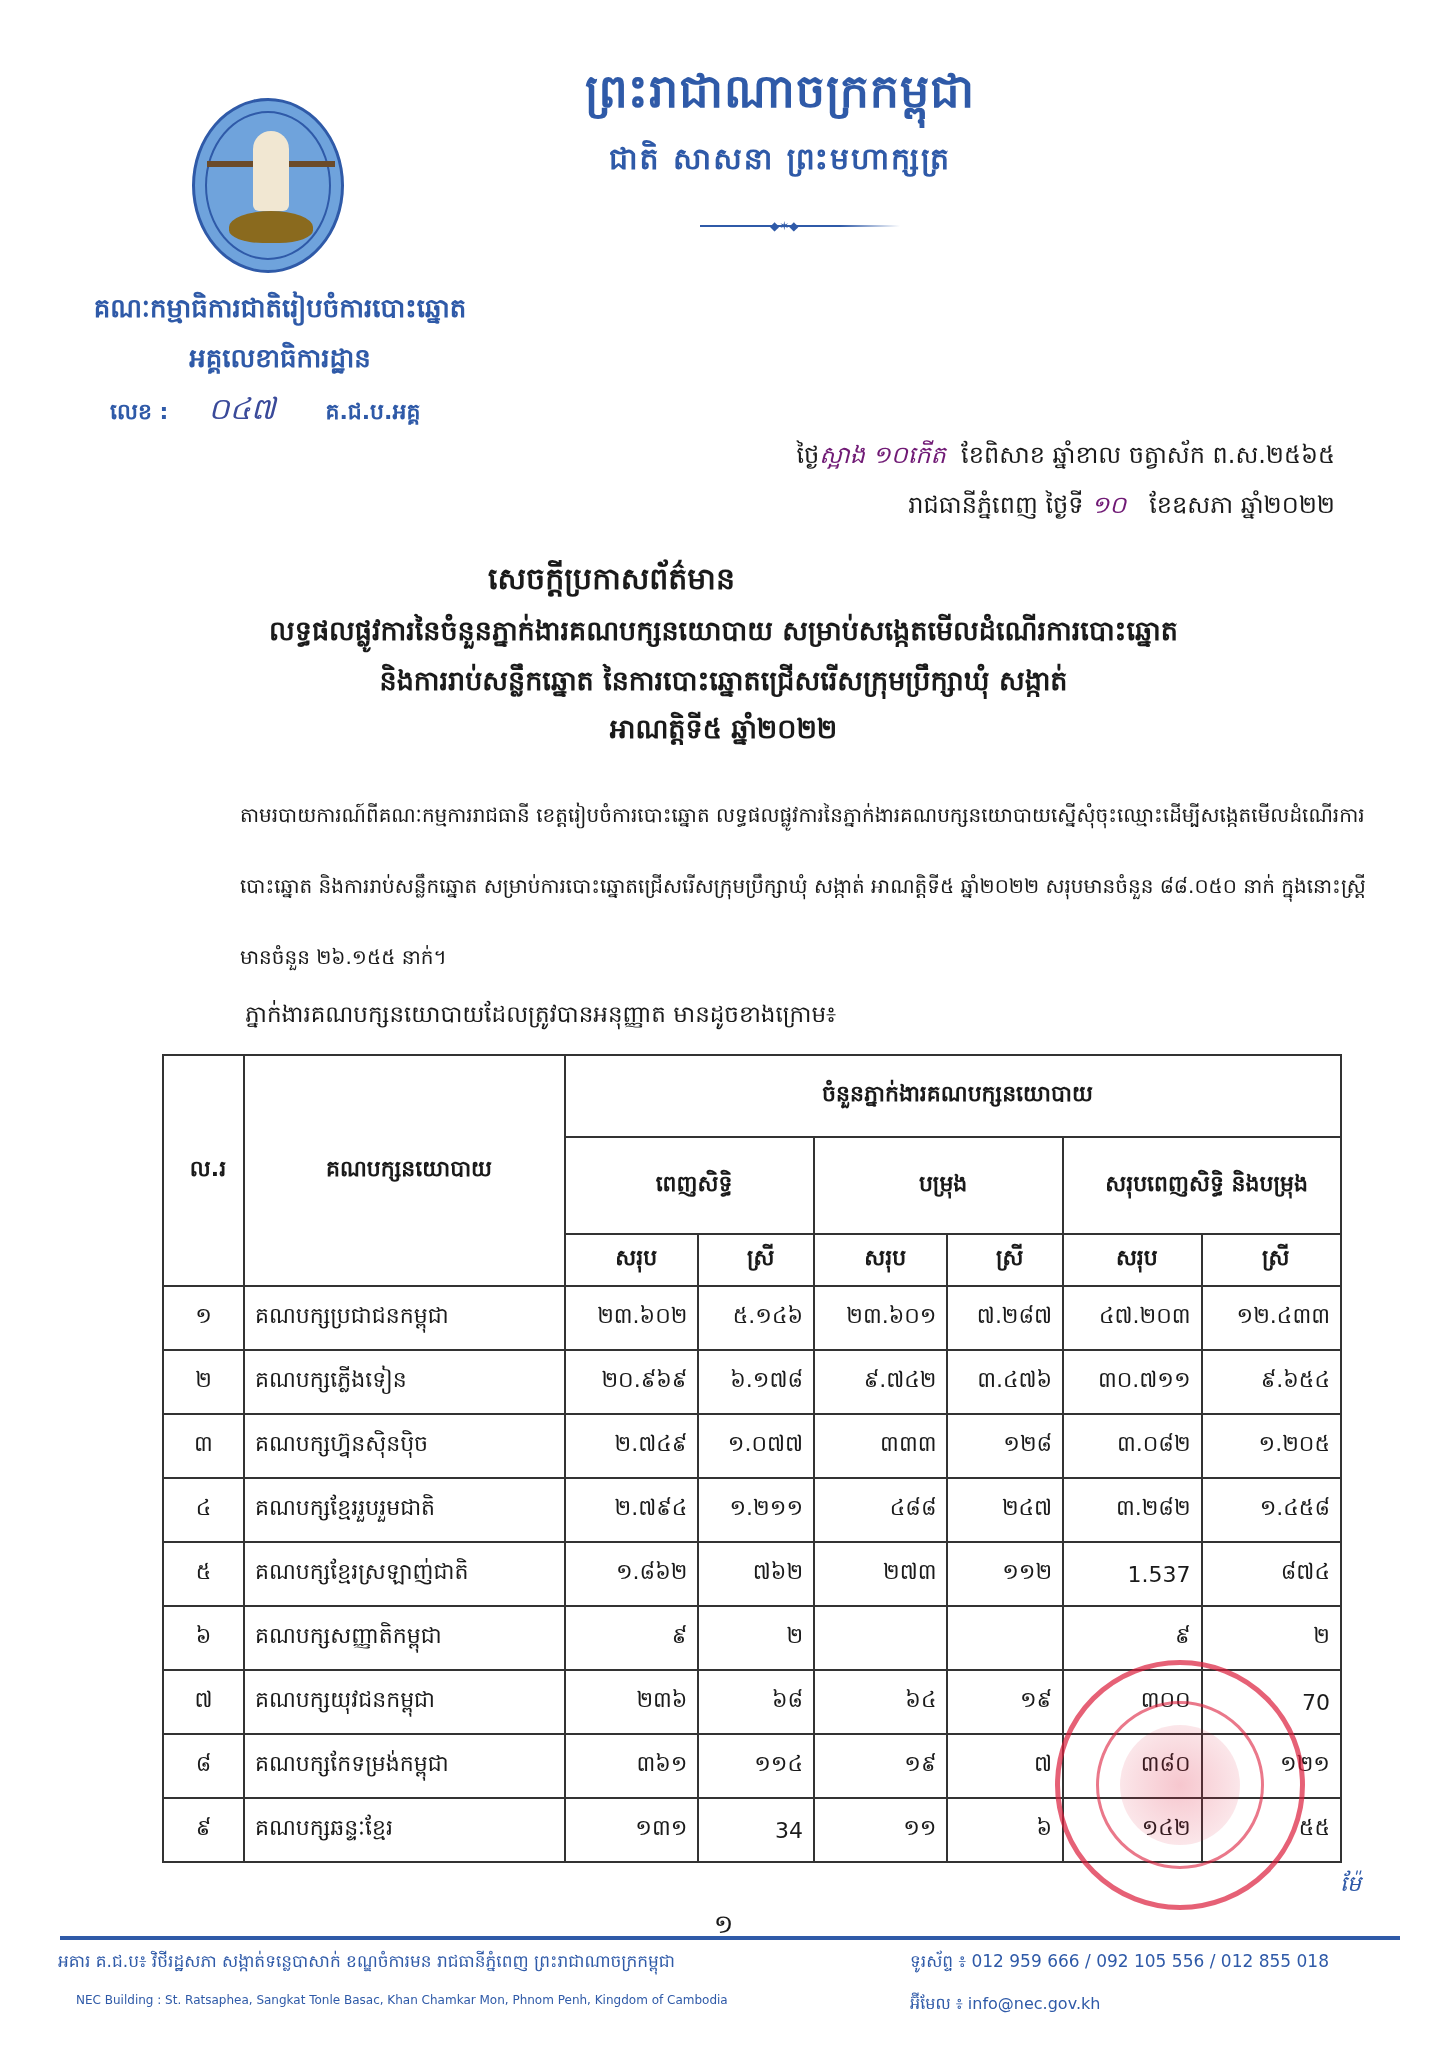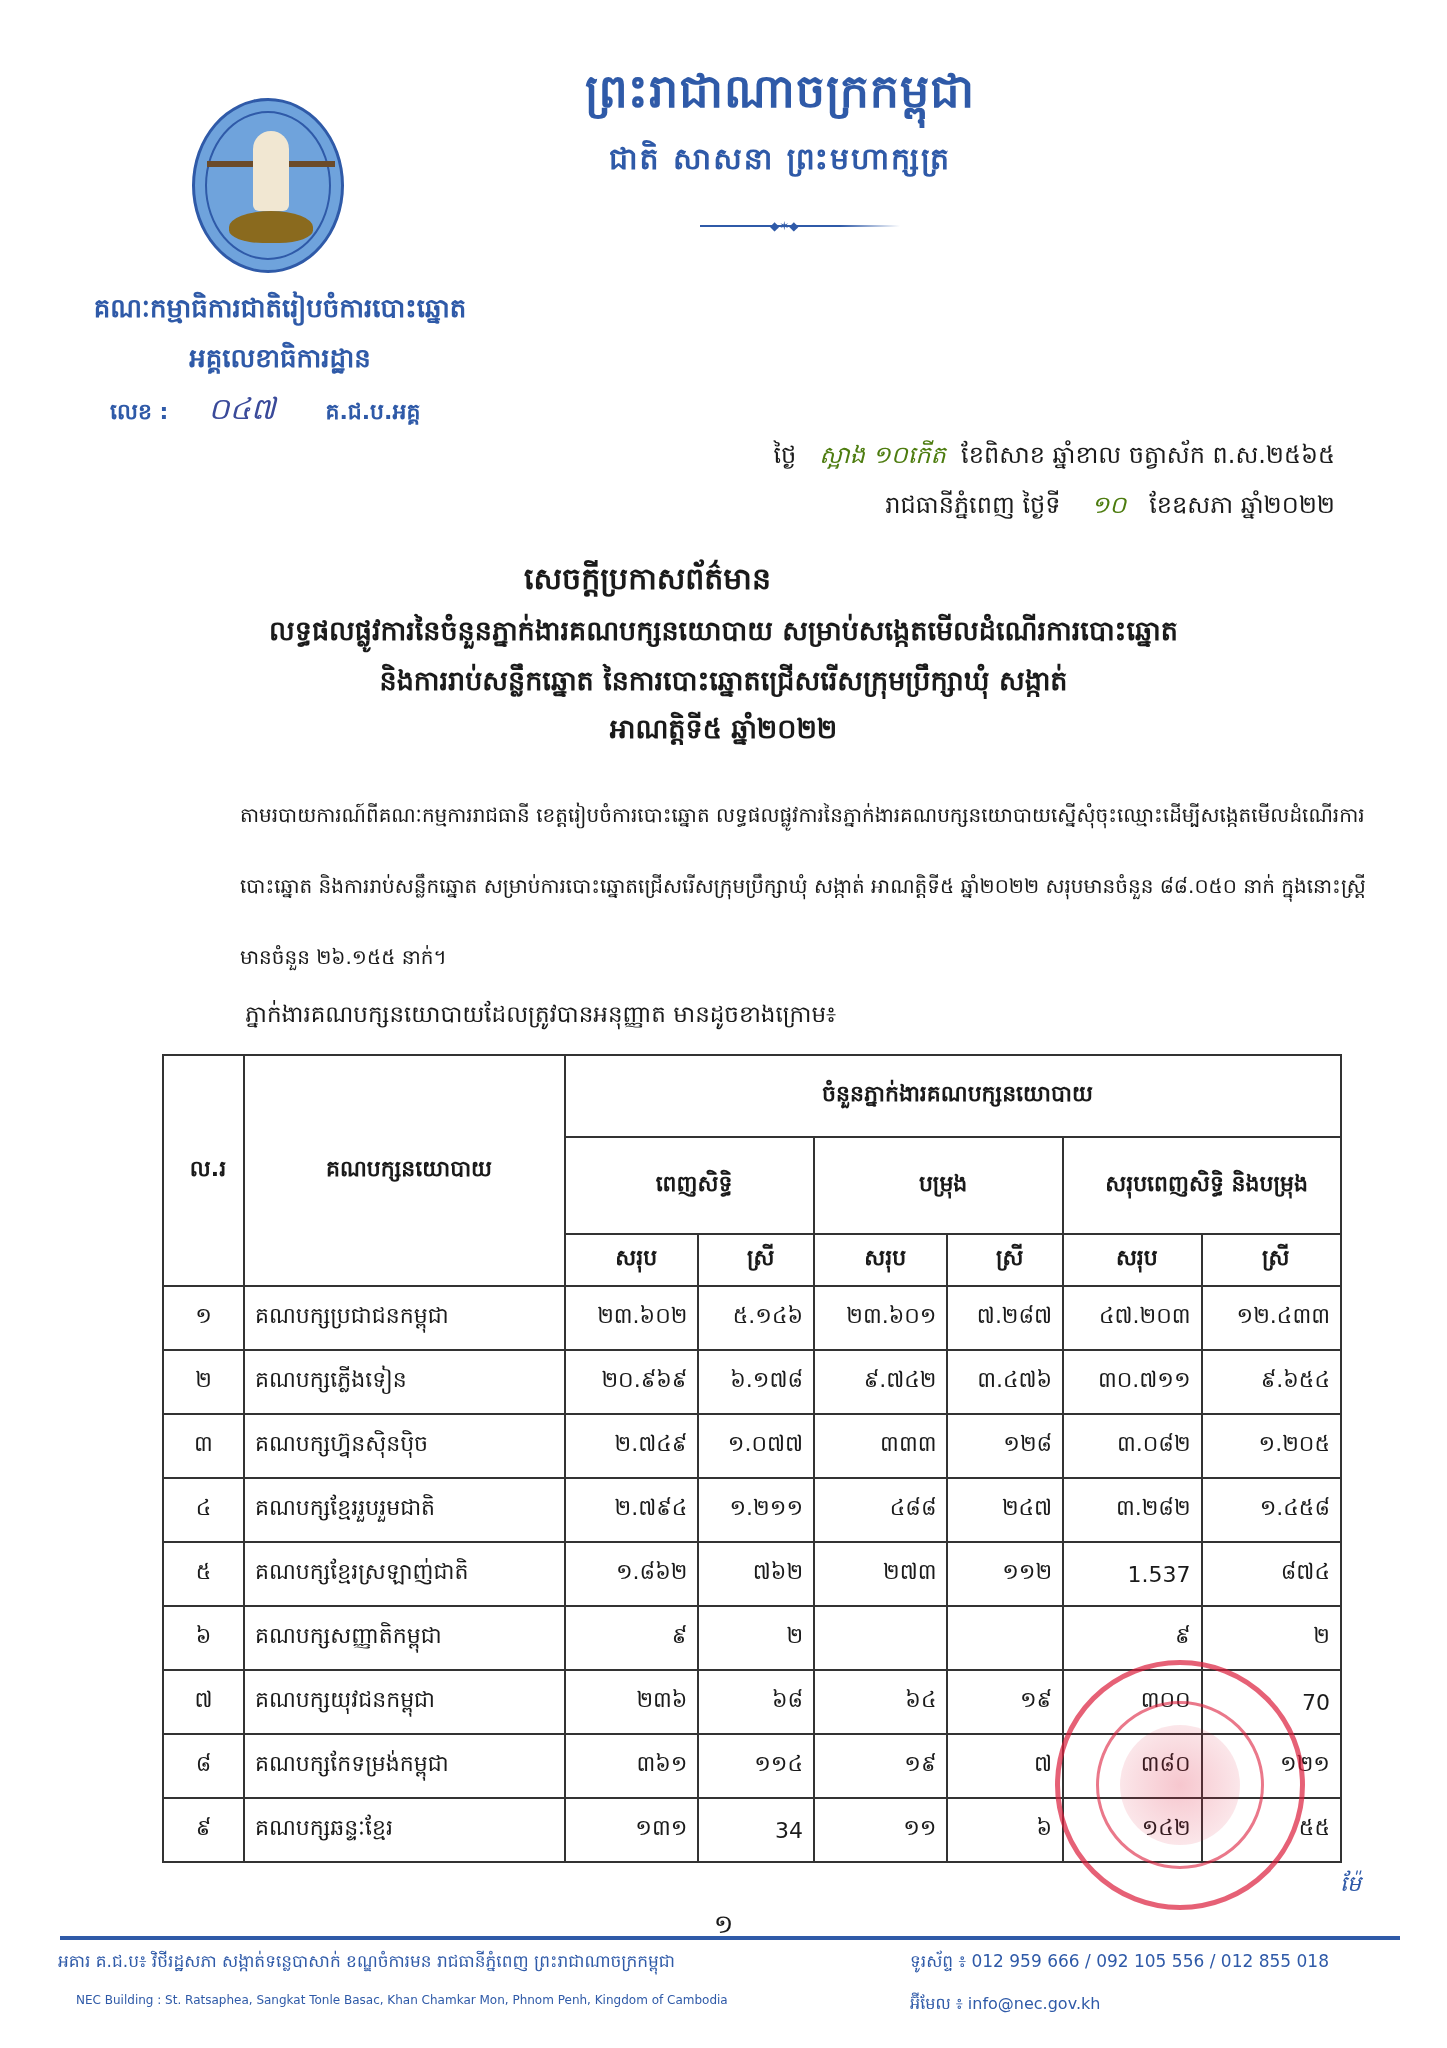--- a/index.html
+++ b/index.html
@@ -15,22 +15,22 @@
   .motto { left:520px; top:140px; width:520px; text-align:center; font-size:30px; font-weight:bold; letter-spacing:2px; }
   .ornament { left:700px; top:219px; width:200px; height:14px; }
   .ornament .line { position:absolute; left:0; right:0; top:6px; height:2px; background:linear-gradient(90deg,#2f5aa8,#2f5aa8 70%,transparent); }
   .ornament .gem { position:absolute; left:70px; top:0; font-size:12px; color:#2f5aa8; }
   .org1 { left:40px; top:292px; width:480px; text-align:center; font-size:26px; font-weight:bold; }
   .org2 { left:40px; top:342px; width:480px; text-align:center; font-size:26px; font-weight:bold; }
   .ref { left:110px; top:390px; font-size:22px; font-weight:bold; }
   .ref .num { font-weight:normal; font-style:italic; font-size:30px; margin:0 50px 14px 40px; color:#3a4a9a; font-family:"DejaVu Serif", serif; }
   .date1 { right:112px; top:440px; font-size:24px; text-align:right; }
   .date2 { right:112px; top:490px; font-size:24px; text-align:right; }
-  .hand { color:#4d7c0f; font-style:italic;margin-left:23px; }
-  .title1 { left:0; width:1223px; top:560px; text-align:center; font-size:30px; font-weight:bold;margin-left:36px; }
+  .hand { color:#701a75; font-style:italic; }
+  .title1 { left:0; width:1223px; top:560px; text-align:center; font-size:30px; font-weight:bold; }
   .title2 { left:0; width:1447px; top:614px; text-align:center; font-size:27px; font-weight:bold; }
   .title3 { left:0; width:1447px; top:664px; text-align:center; font-size:27px; font-weight:bold; }
   .title4 { left:0; width:1447px; top:712px; text-align:center; font-size:27px; font-weight:bold; }
   .para { left:200px; top:780px; width:1148px; font-size:20px; line-height:71px; text-indent:0;margin-left:40px; }
   .intro { left:245px; top:1000px; font-size:23px; }
   table.t { position:absolute; left:162px; top:1054px; width:1180px; border-collapse:collapse; font-size:22px; }
   table.t td, table.t th { border:2px solid #333; padding:0 10px; }
   table.t th { font-weight:bold; text-align:center;padding-left:19px; }
   table.t .hrow1 th { height:80px; }
   table.t .hrow2 th { height:95px; }

